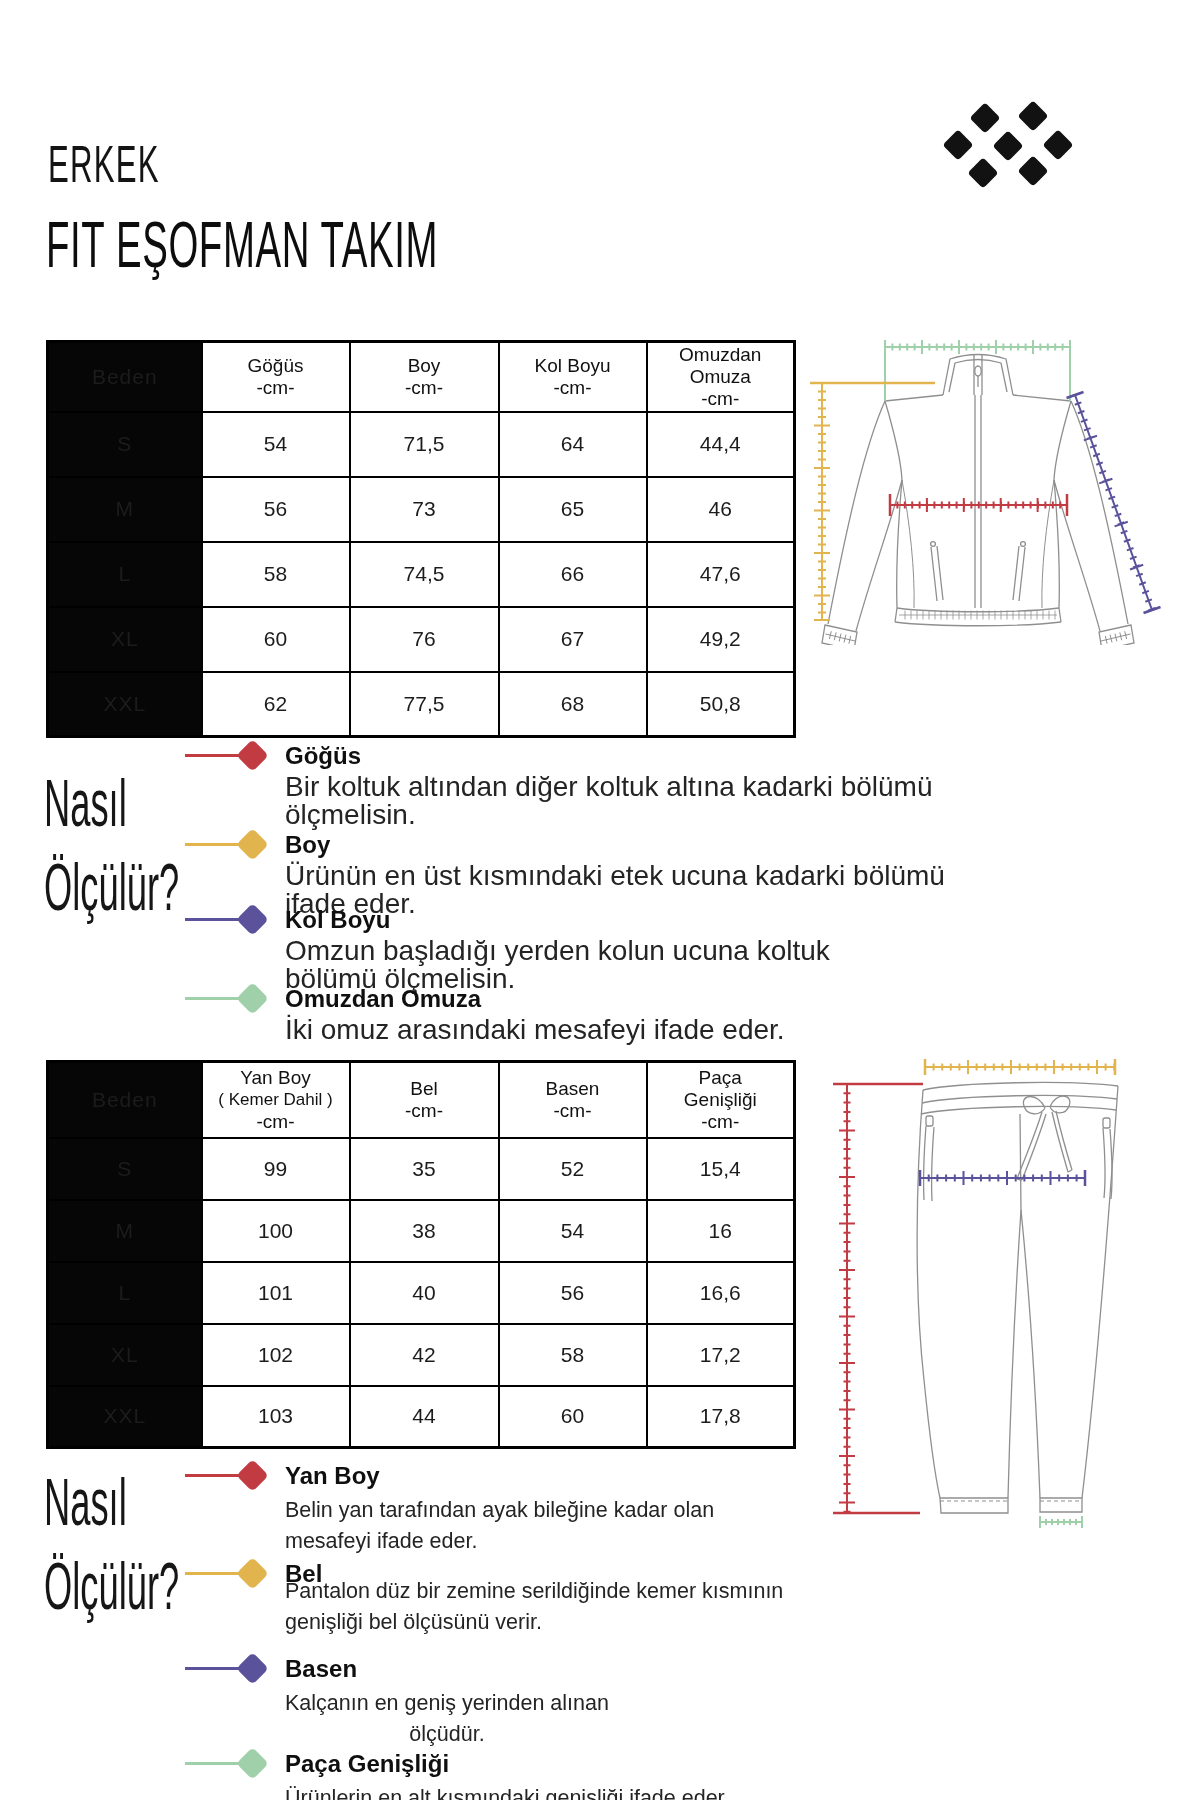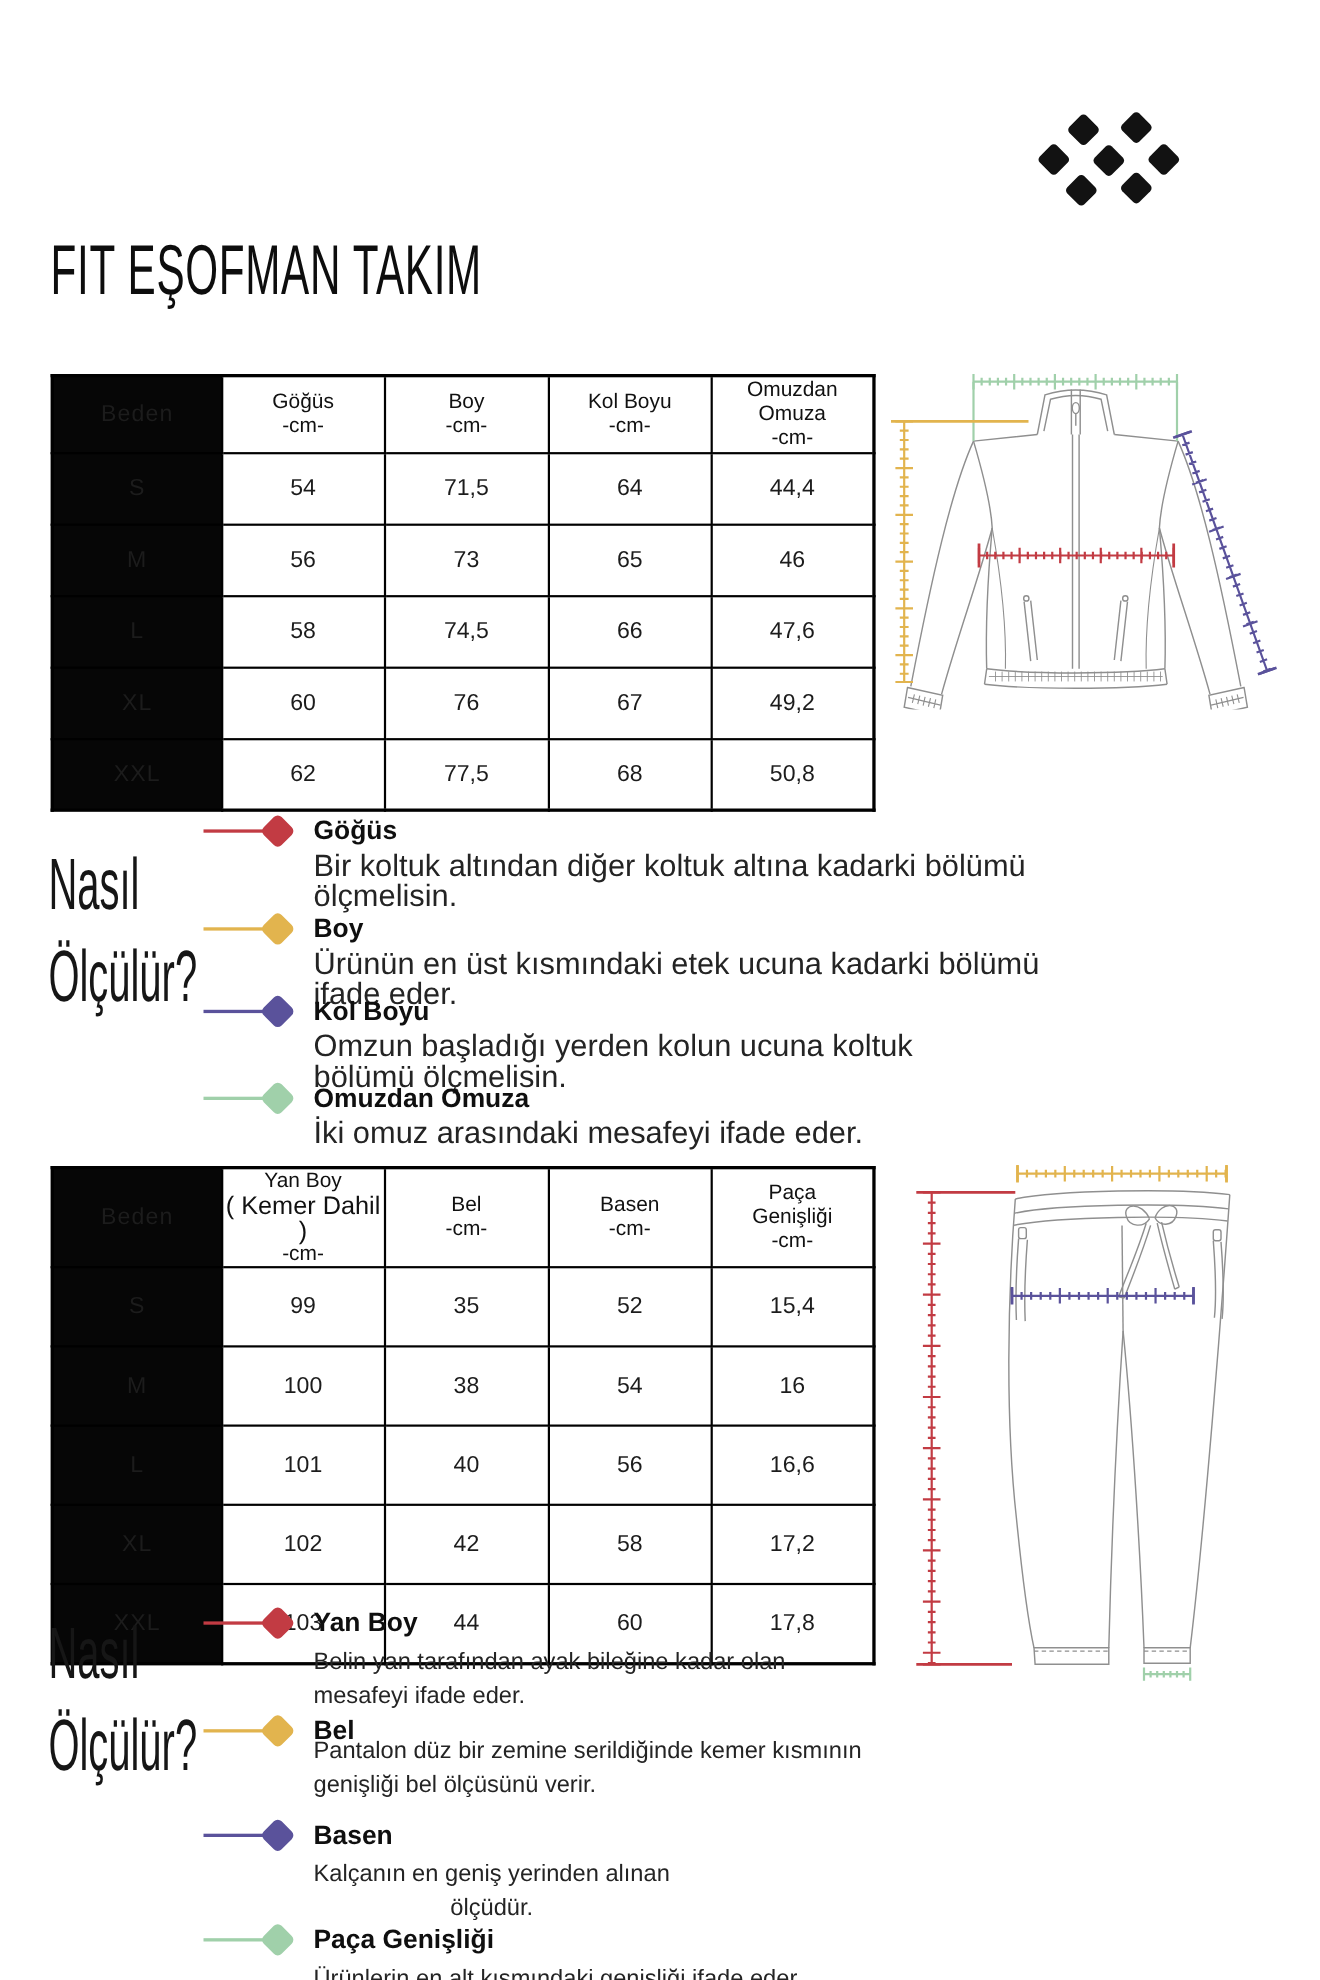--- a/index.html
+++ b/index.html
@@ -21,21 +21,21 @@
   
   table.size-table{position:absolute;left:46px;border-collapse:collapse;table-layout:fixed;
      width:747px;border:3px solid #000;background:#fff;}
   table.size-table td{border:2px solid #000;text-align:center;vertical-align:middle;padding:0;
      font-size:21px;color:#1c1c1c;}
   td.size-col{background:var(--table_black);color:#fff;font-size:22px;letter-spacing:1px;border-color:var(--table_black);}
   .hdr{font-size:19px;line-height:22px;color:#111;}
   #jacket-table{top:340px;}
   #jacket-table tr.h{height:70px;} #jacket-table tr.r{height:65px;}
   #pants-table{top:1060px;}
-  #pants-table tr.h{height:76px;} #pants-table tr.r{height:72px;}
+  #pants-table tr.h{height:76px;} #pants-table tr.r{height:62px;}
 
   
   .guide-heading{position:absolute;left:44px;font-size:66px;font-weight:400;color:#161616;
      line-height:84px;white-space:nowrap;}
   .guide-heading span{display:inline-block;transform:scaleX(.55);transform-origin:0 50%;}
   .legend-item{position:absolute;left:185px;width:640px;}
   .legend-line{position:absolute;left:0;top:12px;width:62px;height:3px;}
   .legend-diamond{position:absolute;left:56px;top:2px;width:23px;height:23px;border-radius:5px;
      transform:rotate(45deg);}
   .legend-label{position:absolute;left:100px;top:0;font-size:24px;font-weight:700;color:#0f0f0f;}
@@ -46,20 +46,22 @@
   .c-sleeve{background:var(--sleeve);} .c-shoulder{background:var(--shoulder);}
 
   svg .garment{stroke:var(--line_gray);fill:none;stroke-width:1.3px;}
   svg .garment-thin{stroke:var(--line_gray);fill:none;stroke-width:1px;}
 </style>
 </head>
 <body>
 
 <div class="page">
 
+  <div class="title-line1">
+    <span>ERKEK</span></div>
   <div class="title-line2">
     <span>FIT EŞOFMAN TAKIM</span></div>
 
   <svg class="logo" width="140" height="94" viewBox="0 0 140 94">
     <g fill="#121212">
       <rect x="-11" y="-11" width="22" height="22" rx="4" transform="translate(45,20) rotate(45)"></rect>
       <rect x="-11" y="-11" width="22" height="22" rx="4" transform="translate(93,18) rotate(45)"></rect>
       <rect x="-11" y="-11" width="22" height="22" rx="4" transform="translate(18,47) rotate(45)"></rect>
       <rect x="-11" y="-11" width="22" height="22" rx="4" transform="translate(68,48) rotate(45)"></rect>
       <rect x="-11" y="-11" width="22" height="22" rx="4" transform="translate(118,47) rotate(45)"></rect>
@@ -256,21 +258,21 @@
         <col style="width:149px">
         <col style="width:148px">
         <col style="width:148px">
       </colgroup>
     <tbody>
         <tr class="h">
       <td class="size-col">Beden</td>
       <td>
             <div class="hdr">
               <div>Yan Boy</div>
-              <div style="font-size:23px">( Kemer Dahil )</div>
+              <div style="font-size:17px">( Kemer Dahil )</div>
               <div>-cm-</div>
             </div>
           </td>
       <td>
             <div class="hdr">
               <div>Bel</div>
               <div>-cm-</div>
             </div>
           </td>
       <td>

